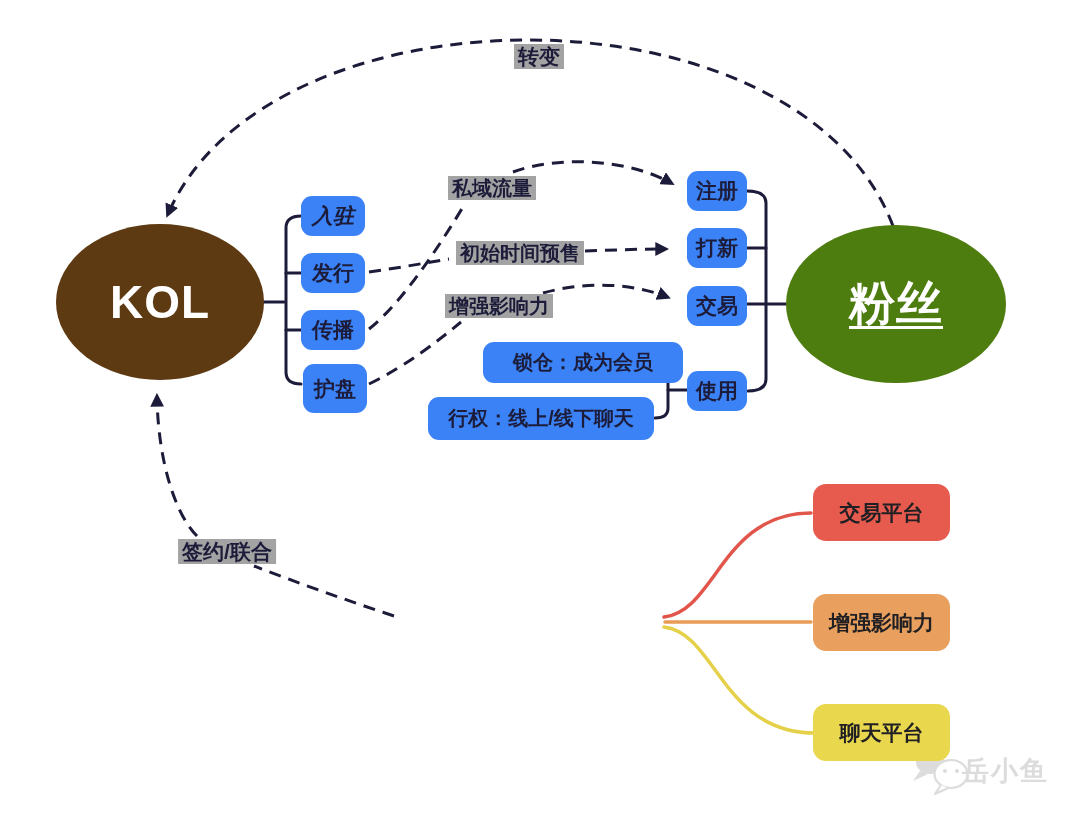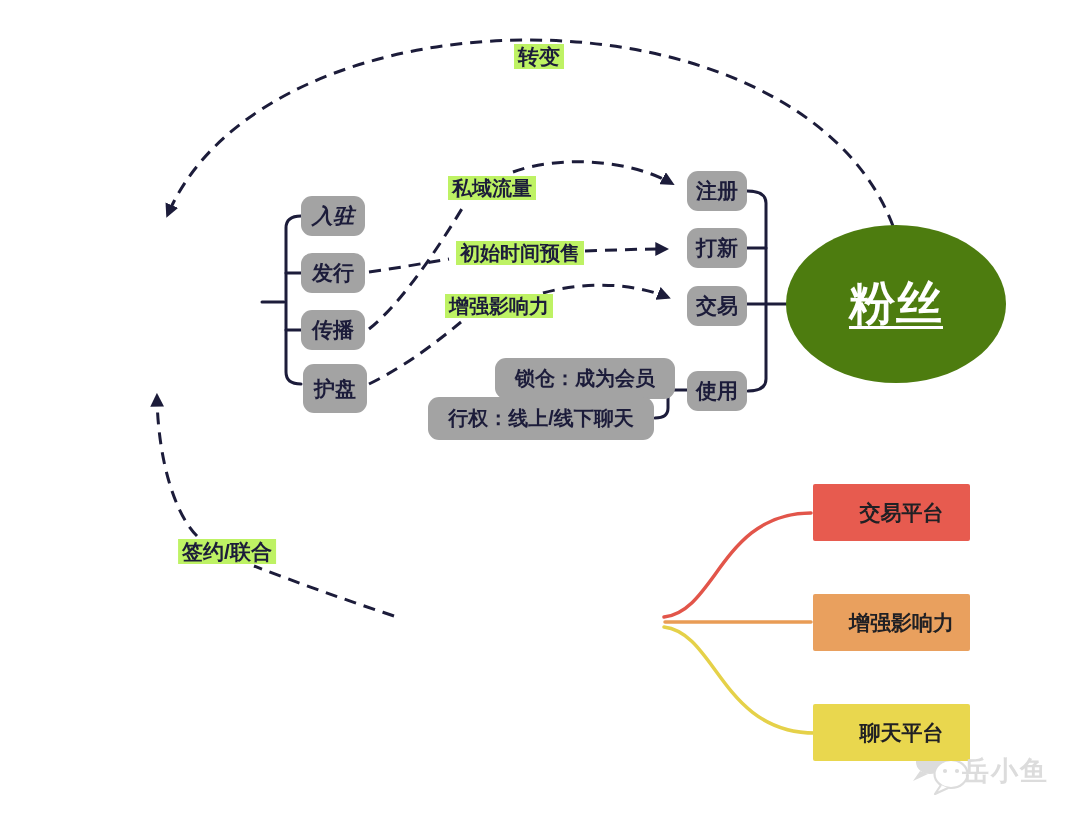--- a/index.html
+++ b/index.html
@@ -8,32 +8,32 @@
     font-family:"Liberation Sans","DejaVu Sans",sans-serif;
   }
   #connectors{position:absolute;left:0;top:0;width:1080px;height:818px;z-index:0;}
   .ellipse{
     position:absolute;border-radius:50%;display:flex;align-items:center;justify-content:center;
     color:#ffffff;font-weight:bold;z-index:1;
   }
   .ellipse .big-label{font-size:46px;letter-spacing:1px;}
   .underlined{text-decoration:underline;text-decoration-thickness:3px;text-underline-offset:7px;}
   .gbox{
-    position:absolute;background:#a3a3a3;color:#1C1C3A;border-radius:11px;
+    position:absolute;background:#3b82f6;color:#1C1C3A;border-radius:11px;
     display:flex;align-items:center;justify-content:center;
     font-size:21px;font-weight:600;z-index:1;white-space:nowrap;
   }
   .gbox.wide{font-size:20px;}
   .pill{
-    position:absolute;left:813px;width:137px;height:57px;border-radius:2px;
+    position:absolute;left:813px;width:137px;height:57px;border-radius:13px;
     display:flex;align-items:center;justify-content:center;
-    color:#202024;font-size:21px;font-weight:700;z-index:1;white-space:nowrap;padding-left:20px;
+    color:#202024;font-size:21px;font-weight:700;z-index:1;white-space:nowrap;
   }
   .edge-label{
-    position:absolute;transform:translateX(-50%);background:#bef264;padding:0 4px;
+    position:absolute;transform:translateX(-50%);background:#a3a3a3;padding:0 4px;
     color:#1C1C3A;font-size:20px;font-weight:600;z-index:2;white-space:nowrap;line-height:1.2;
   }
   .edge-label.lg{font-size:21px;}
   .watermark-text{
     position:absolute;left:962px;top:753px;color:#DCDCDC;font-size:27px;font-weight:600;
     letter-spacing:2px;z-index:1;white-space:nowrap;
   }
 </style>
 </head>
 <body>
@@ -86,20 +86,23 @@
       <path d="M 920 771 L 913 781 L 928 774 Z" fill="#DCDCDC"></path>
       <circle cx="925" cy="759" r="2.1" fill="#ffffff"></circle>
       <circle cx="935" cy="759" r="2.1" fill="#ffffff"></circle>
       <ellipse cx="951" cy="774" rx="16.5" ry="14" fill="#ffffff" stroke="#DCDCDC" stroke-width="2.2"></ellipse>
       <path d="M 941 785 L 935 794 L 948 788" fill="#ffffff" stroke="#DCDCDC" stroke-width="2.2" stroke-linejoin="round"></path>
       <circle cx="945" cy="771" r="2.1" fill="#DCDCDC"></circle>
       <circle cx="957" cy="771" r="2.1" fill="#DCDCDC"></circle>
     </g>
   </svg>
 
+  <div class="ellipse" style="left: 56px; top: 224px; width: 208px; height: 156px; background: rgb(93, 58, 18);">
+    <span class="big-label">KOL</span>
+  </div>
 
   <div class="ellipse" style="left: 786px; top: 225px; width: 220px; height: 158px; background: #4d7c0f;">
     <span class="big-label underlined">粉丝</span>
   </div>
 
 
   <div class="gbox" style="left:301px;top:196px;width:64px;height:40px;font-style:italic;">
     <span>入驻</span>
   </div>
   <div class="gbox" style="left:301px;top:253px;width:64px;height:40px;">
@@ -118,21 +121,21 @@
   <div class="gbox" style="left:687px;top:228px;width:60px;height:40px;">
     <span>打新</span>
   </div>
   <div class="gbox" style="left:687px;top:286px;width:60px;height:40px;">
     <span>交易</span>
   </div>
   <div class="gbox" style="left:687px;top:371px;width:60px;height:40px;">
     <span>使用</span>
   </div>
 
-  <div class="gbox wide" style="left:483px;top:358px;width:180px;height:41px;margin-left:12px;">
+  <div class="gbox wide" style="left:483px;top:342px;width:200px;height:41px;">
     <span>锁仓：成为会员</span>
   </div>
   <div class="gbox wide" style="left:428px;top:397px;width:226px;height:43px;">
     <span>行权：线上/线下聊天</span>
   </div>
 
   <div class="pill" style="top: 484px; background: rgb(231, 91, 79);">
     <span>交易平台</span>
   </div>
   <div class="pill" style="top: 594px; background: rgb(233, 160, 94);">

